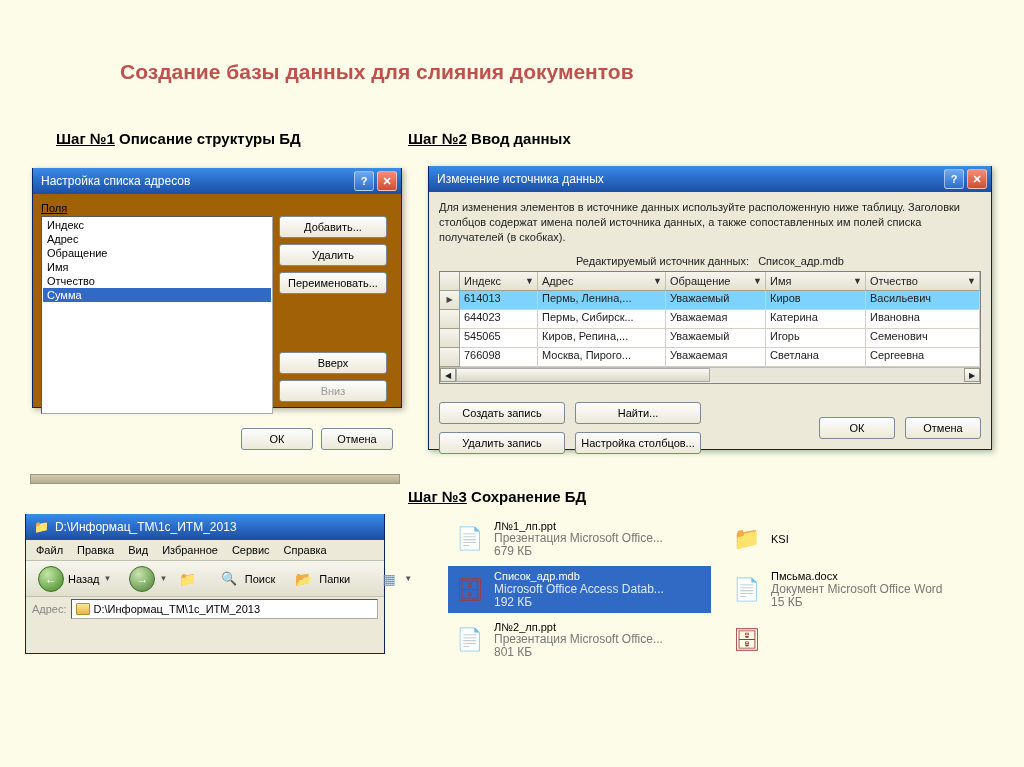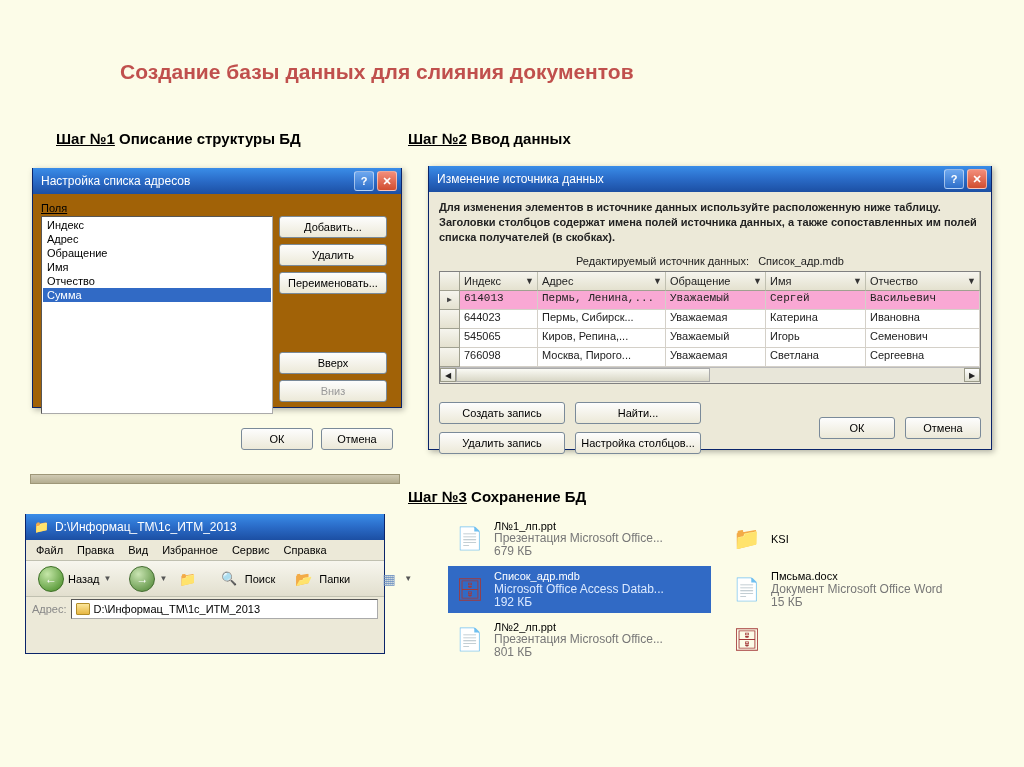--- a/index.html
+++ b/index.html
@@ -121,21 +121,21 @@
     top: 166px;
     left: 428px;
     width: 564px;
     height: 284px;
     background: #ece9d8;
     border: 1px solid #0a246a;
     border-top: none;
     box-shadow: 2px 2px 6px rgba(0,0,0,0.3);
   }
   .dlg2-body { padding: 8px 10px; font-size: 11px; color: #222; }
-  .dlg2-body .desc { line-height: 1.35; margin-bottom: 10px; font-weight: bold; }
+  .dlg2-body .desc { line-height: 1.35; margin-bottom: 10px; }
   .dlg2-body .edit-src { margin-bottom: 4px; text-align: center; }
   .grid {
     border: 1px solid #808080;
     background: #fff;
     width: 100%;
   }
   .grid-head, .grid-row {
     display: flex;
     height: 19px;
   }
@@ -151,21 +151,21 @@
   }
   .grid-head .gcell .dd { position: absolute; right: 3px; font-size: 9px; color: #333; }
   .gcell {
     border-right: 1px solid #d4d0c8;
     border-bottom: 1px solid #d4d0c8;
     padding: 1px 4px;
     font-size: 11px;
     overflow: hidden;
     white-space: nowrap;
   }
-  .sel-row { background: #f9a8d4; font-family: Liberation Mono, monospace; }
+  .sel-row { background: #7dd3fc; }
   .row-handle {
     width: 20px;
     background: linear-gradient(#f6f5ee,#e4e1cf);
     border-right: 1px solid #a0a090;
     border-bottom: 1px solid #a0a090;
     display: flex; align-items: center; justify-content: center;
   }
   .row-handle.sel::before { content:"▶"; font-size: 8px; color:#444;}
   .col-idx { width: 78px; }
   .col-addr { width: 128px; }
@@ -391,21 +391,21 @@
           <div class="gcell col-obr">Обращение<span class="dd">▼</span></div>
           <div class="gcell col-name">Имя<span class="dd">▼</span></div>
           <div class="gcell col-otch">Отчество<span class="dd">▼</span></div>
         </div>
       <div id="grid-body">
           <div class="grid-row sel-row">
             <div class="row-handle sel"></div>
             <div class="gcell col-idx">614013</div>
             <div class="gcell col-addr">Пермь, Ленина,...</div>
             <div class="gcell col-obr">Уважаемый</div>
-            <div class="gcell col-name">Сергей</div>
+            <div class="gcell col-name">Киров</div>
             <div class="gcell col-otch">Васильевич</div>
           </div>
           <div class="grid-row">
             <div class="row-handle"></div>
             <div class="gcell col-idx">644023</div>
             <div class="gcell col-addr">Пермь, Сибирск...</div>
             <div class="gcell col-obr">Уважаемая</div>
             <div class="gcell col-name">Катерина</div>
             <div class="gcell col-otch">Ивановна</div>
           </div>

